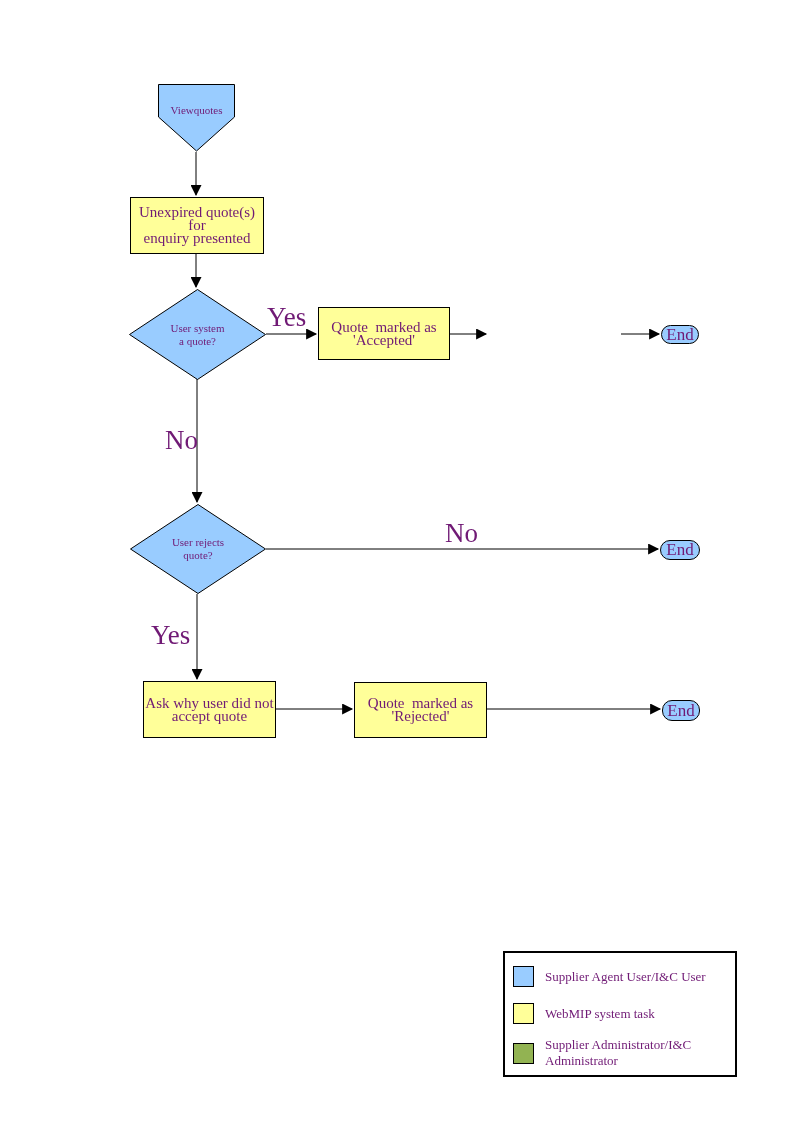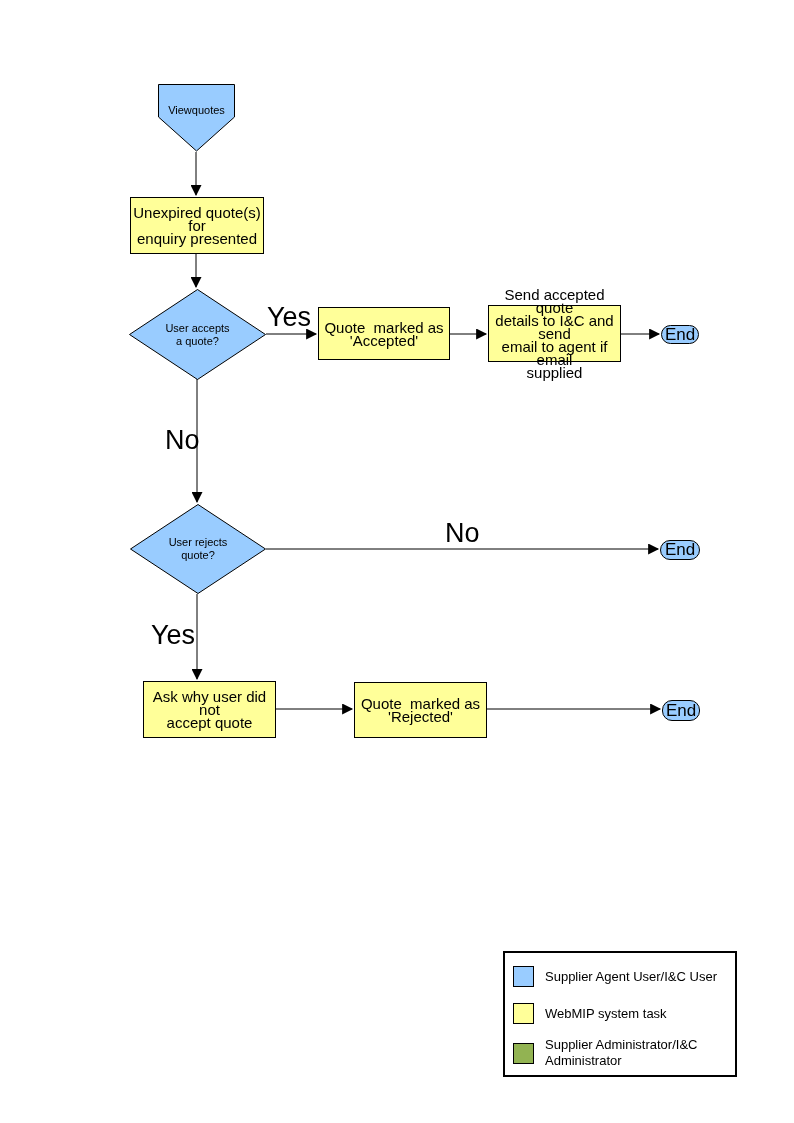--- a/index.html
+++ b/index.html
@@ -1,22 +1,22 @@
 <!DOCTYPE html>
 <html><head>
 <meta charset="utf-8">
 <style>
   html, body { margin: 0; padding: 0; background: #ffffff; }
   .canvas {
     position: relative;
     width: 794px;
     height: 1123px;
     background: #ffffff;
-    font-family: Liberation Sans, sans-serif;
-    color: #000000;
+    font-family: Liberation Serif, serif;
+    color: #701a75;
     overflow: hidden;
   }
   .connectors {
     position: absolute;
     left: 0; top: 0;
     width: 794px; height: 1123px;
   }
   .node { position: absolute; }
   .node svg { display: block; }
   .shape-label {
@@ -119,33 +119,29 @@
     <div class="shape-label" style="left:0; top:0; width:77px; height:52px;">Viewquotes</div>
   </div>
 
   <div class="task-box" style="left:130px; top:197px; width:134px; height:57px;">Unexpired quote(s) for
 enquiry presented</div>
 
   <div class="node" style="left:129px; top:289px; width:137px; height:91px;">
     <svg width="137" height="91" xmlns="http://www.w3.org/2000/svg">
       <polygon points="68.5,0.5 136.5,45.5 68.5,90.5 0.5,45.5" fill="#99CCFF" stroke="#000000" stroke-width="1"></polygon>
     </svg>
-    <div class="shape-label" style="left:0; top:0; width:137px; height:91px;">User accepts
+    <div class="shape-label" style="left:0; top:0; width:137px; height:91px;">User system
 a quote?</div>
   </div>
 
   <div class="edge-label" style="left:267px; top:305px;">Yes</div>
 
   <div class="task-box" style="left:318px; top:307px; width:132px; height:53px;">Quote  marked as
 'Accepted'</div>
 
-  <div class="task-box" style="left:488px; top:305px; width:133px; height:57px;">Send accepted quote
-details to I&amp;C and send
-email to agent if email
-supplied</div>
 
   <div class="end-node" style="left:661px; top:325px; width:38px; height:19px;">End</div>
 
   <div class="edge-label" style="left:165px; top:428px;">No</div>
 
   <div class="node" style="left:130px; top:504px; width:136px; height:90px;">
     <svg width="136" height="90" xmlns="http://www.w3.org/2000/svg">
       <polygon points="68,0.5 135.5,45 68,89.5 0.5,45" fill="#99CCFF" stroke="#000000" stroke-width="1"></polygon>
     </svg>
     <div class="shape-label" style="left:0; top:0; width:136px; height:90px;">User rejects

